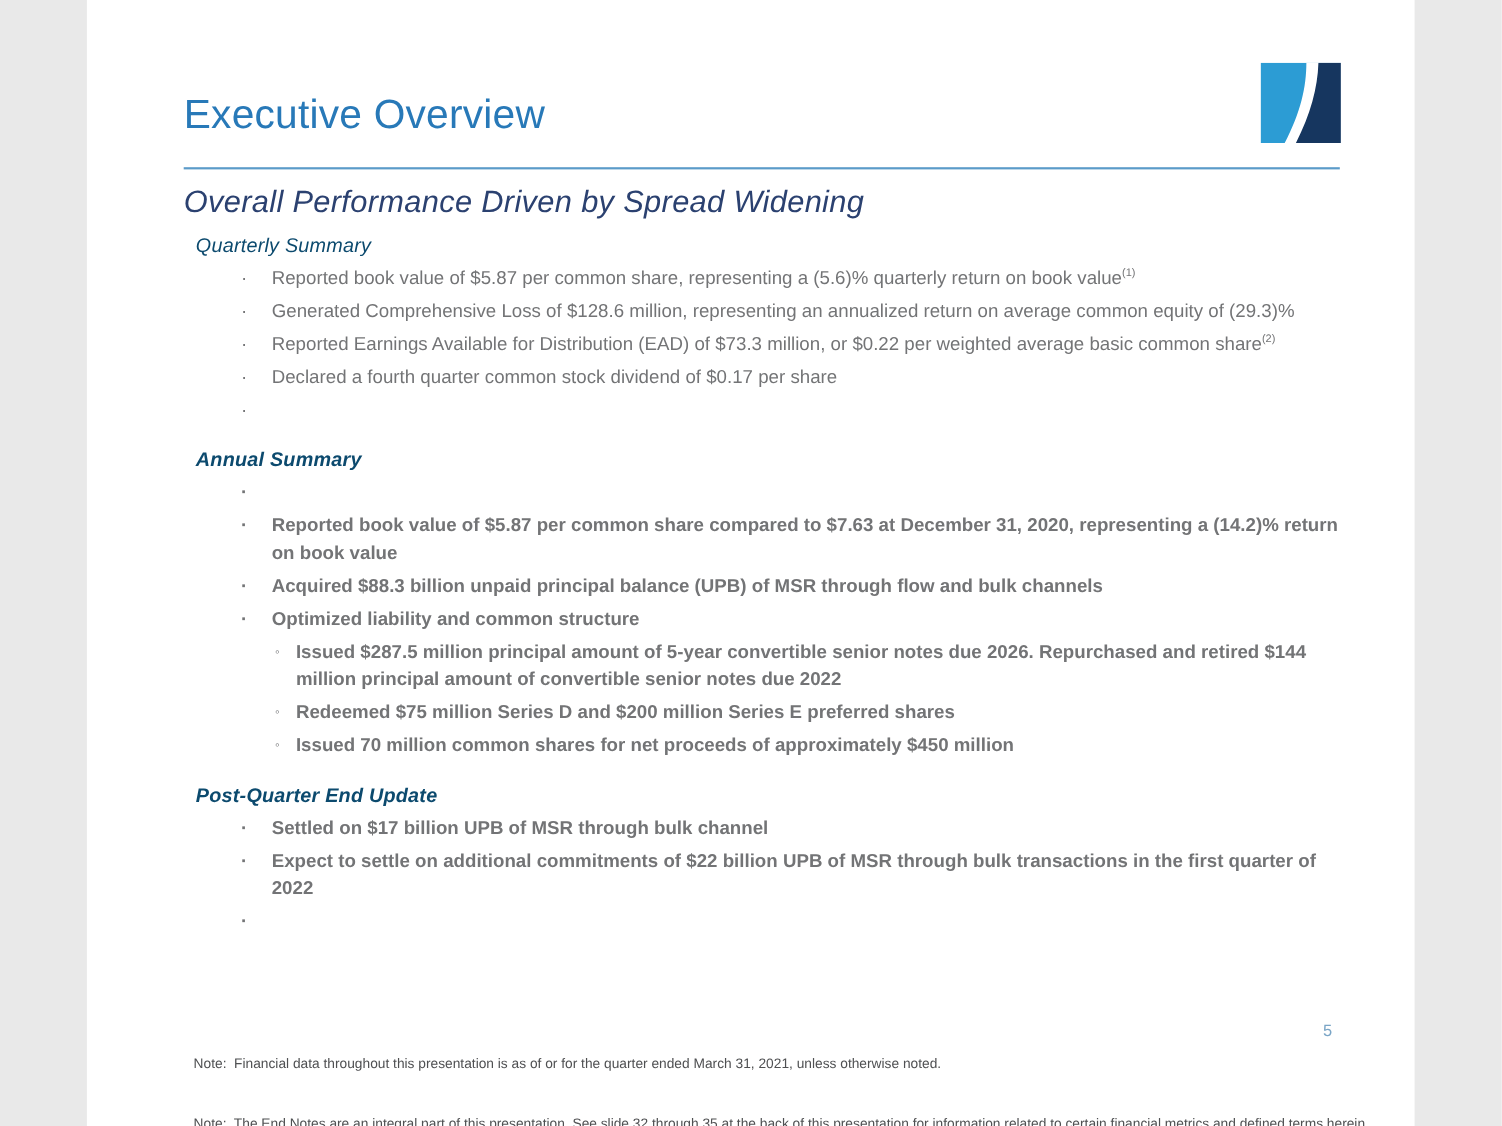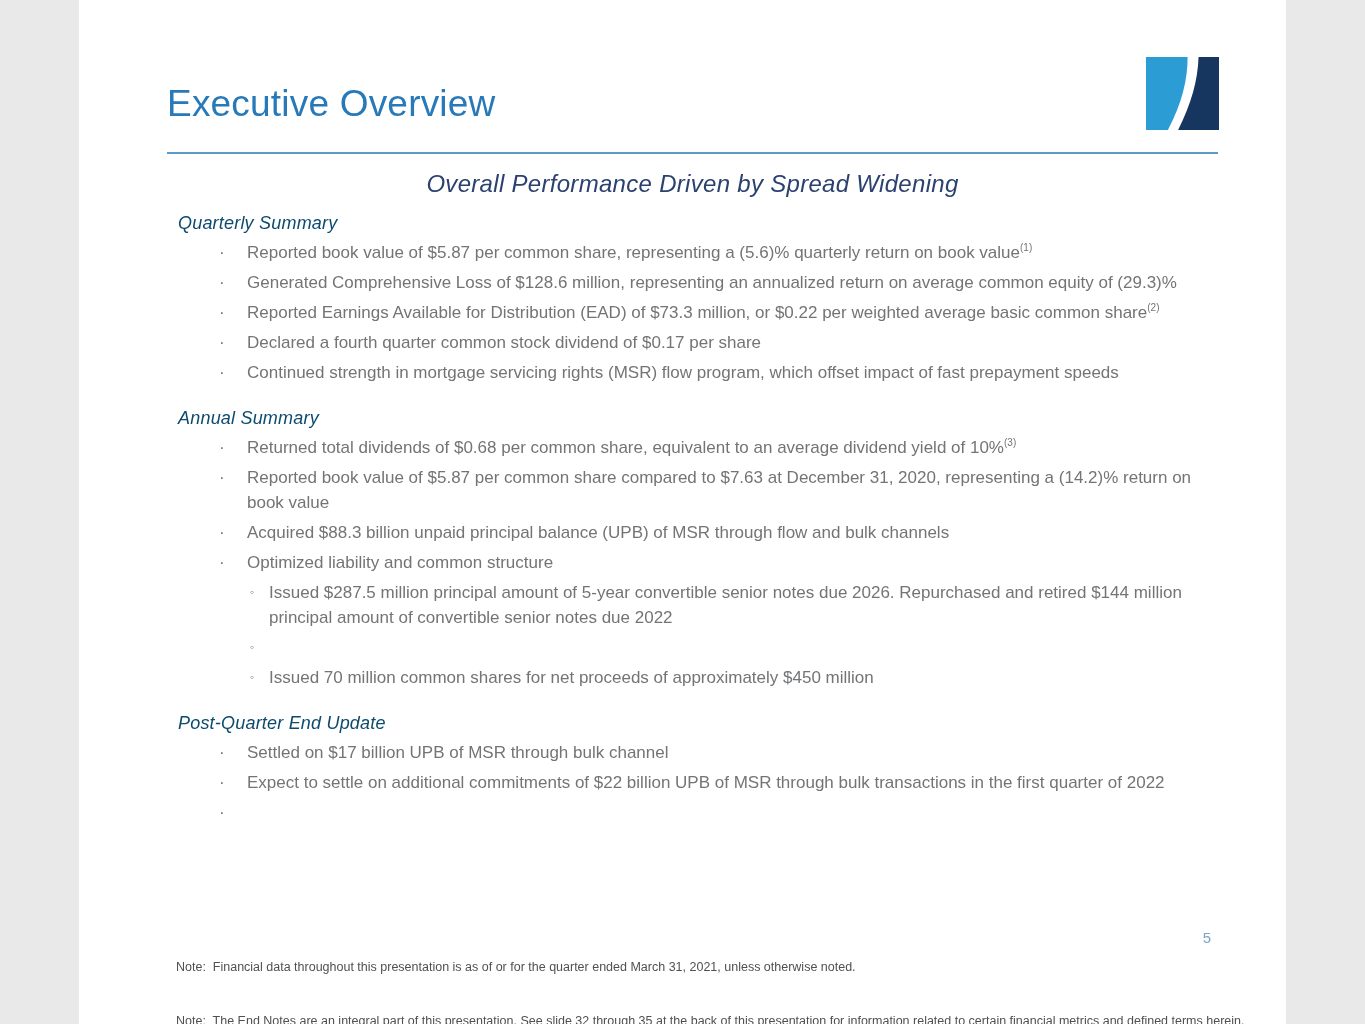--- a/index.html
+++ b/index.html
@@ -26,31 +26,30 @@
 
   .title-divider {
     margin-top:30px;
     border:none;
     border-top:2px solid #5B9BC9;
     height:0;
   }
 
   .slide-subtitle {
     margin-top:16px;
-    text-align:center;
     font-style:italic;
-    font-size:24px;
+    font-size:28px;
     line-height:28px;
     color:#2B4170;
     letter-spacing:0.3px;
   }
 
   .sections { margin-top:14px; }
 
-  .section + .section { margin-top:22px; }
+  .section + .section { margin-top:22px;font-weight:bold; }
 
   .section-heading {
     font-style:italic;
     font-size:18px;
     line-height:22px;
     color:#0c4a6e;
     margin-left:11px;
     margin-bottom:6px;
     letter-spacing:0.2px;
   }
@@ -141,49 +140,48 @@
         <div class="item l1">
           <span class="marker">·</span>
           <span class="txt"><span>Reported Earnings Available for Distribution (EAD) of $73.3 million, or $0.22 per weighted average basic common share</span><sup>(2)</sup></span>
         </div>
         <div class="item l1">
           <span class="marker">·</span>
           <span class="txt"><span>Declared a fourth quarter common stock dividend of $0.17 per share</span></span>
         </div>
         <div class="item l1">
           <span class="marker">·</span>
-          <span class="txt"><span>Continued strength in mortgage servicing rights (MSR) flow program, which offset impact of fast prepayment speeds</span></span>
         </div>
       </div>
 
       <div class="section">
         <div class="section-heading">Annual Summary</div>
 
         <div class="item l1">
           <span class="marker">·</span>
-          <span class="txt"><span>Returned total dividends of $0.68 per common share, equivalent to an average dividend yield of 10%</span><sup>(3)</sup></span>
         </div>
         <div class="item l1">
           <span class="marker">·</span>
           <span class="txt mw-a2"><span>Reported book value of $5.87 per common share compared to $7.63 at December 31, 2020, representing a (14.2)% return on book value</span></span>
         </div>
         <div class="item l1">
           <span class="marker">·</span>
           <span class="txt"><span>Acquired $88.3 billion unpaid principal balance (UPB) of MSR through flow and bulk channels</span></span>
         </div>
         <div class="item l1">
           <span class="marker">·</span>
           <span class="txt"><span>Optimized liability and common structure</span></span>
         </div>
         <div class="item l2">
           <span class="marker">◦</span>
           <span class="txt"><span>Issued $287.5 million principal amount of 5-year convertible senior notes due 2026. Repurchased and retired $144 million principal amount of convertible senior notes due 2022</span></span>
         </div>
         <div class="item l2">
           <span class="marker">◦</span>
+          <span class="txt"><span>Redeemed $75 million Series D and $200 million Series E preferred shares</span></span>
         </div>
         <div class="item l2">
           <span class="marker">◦</span>
           <span class="txt"><span>Issued 70 million common shares for net proceeds of approximately $450 million</span></span>
         </div>
       </div>
 
       <div class="section">
         <div class="section-heading">Post-Quarter End Update</div>
 

